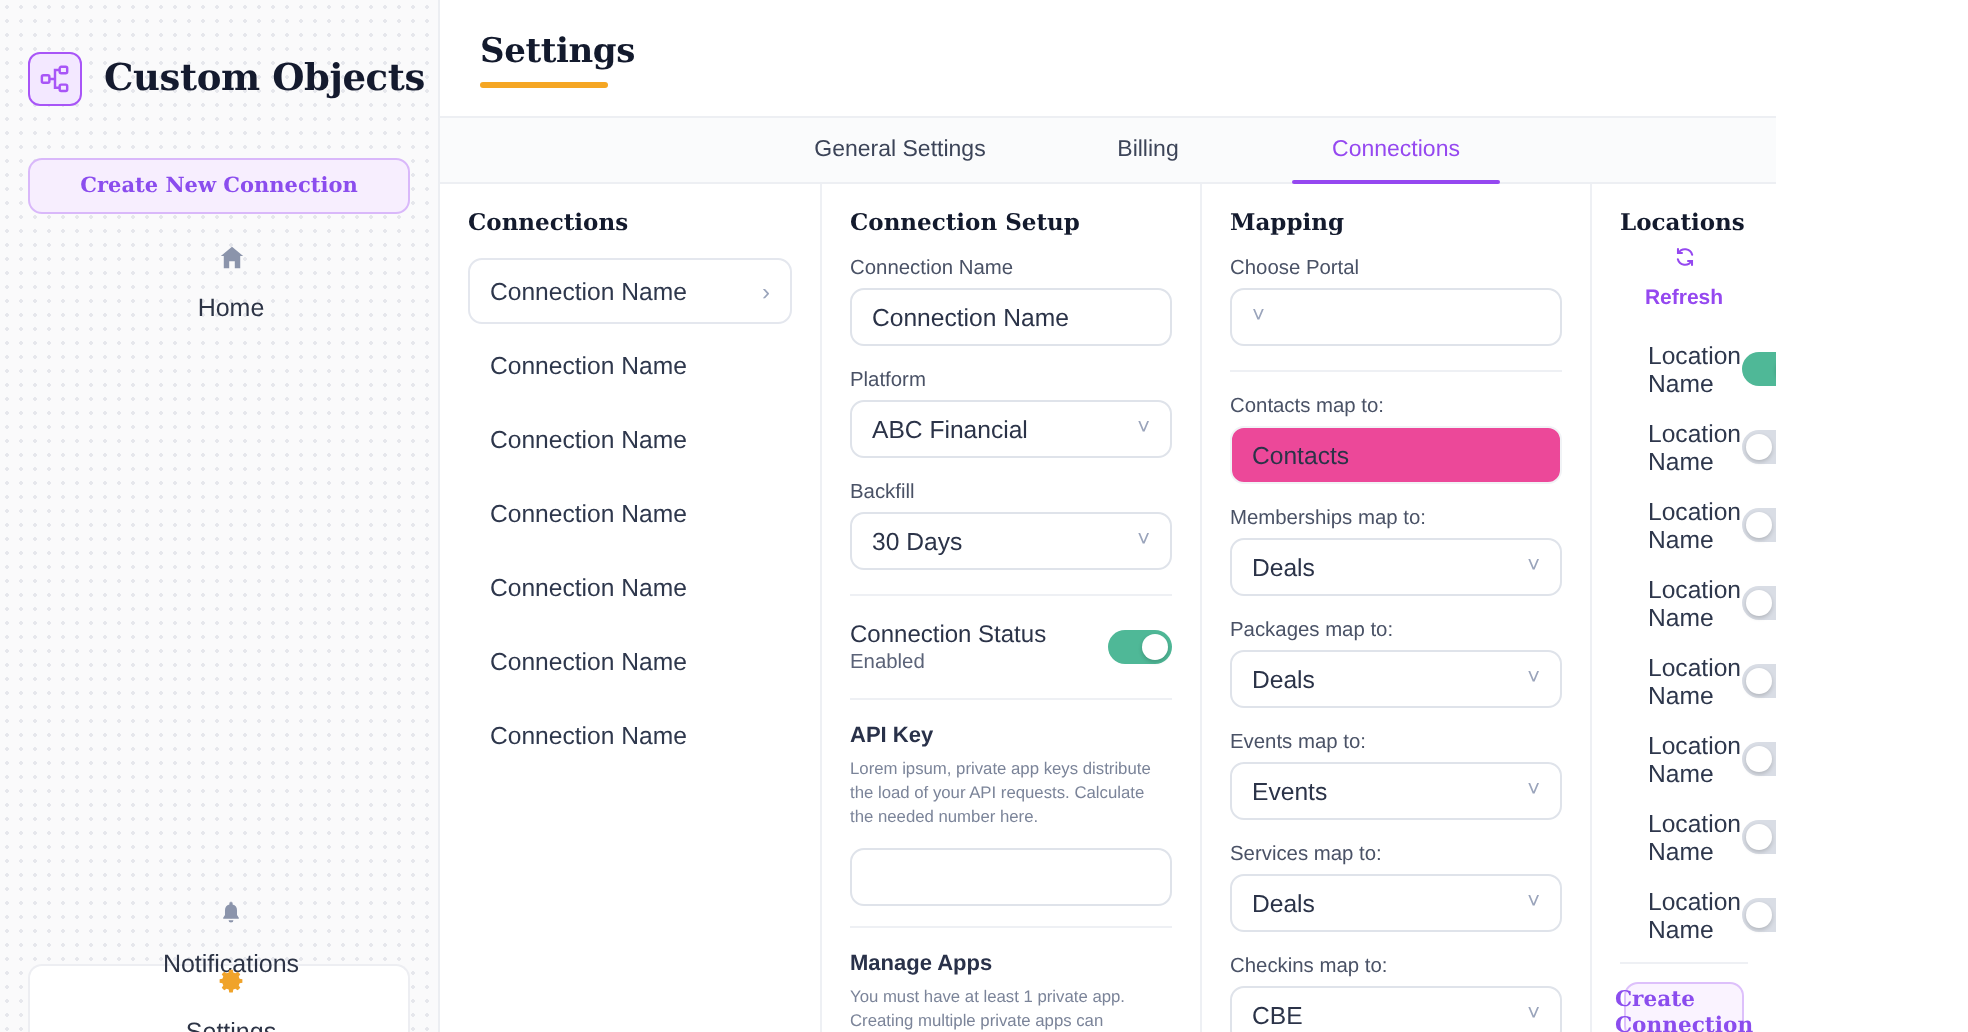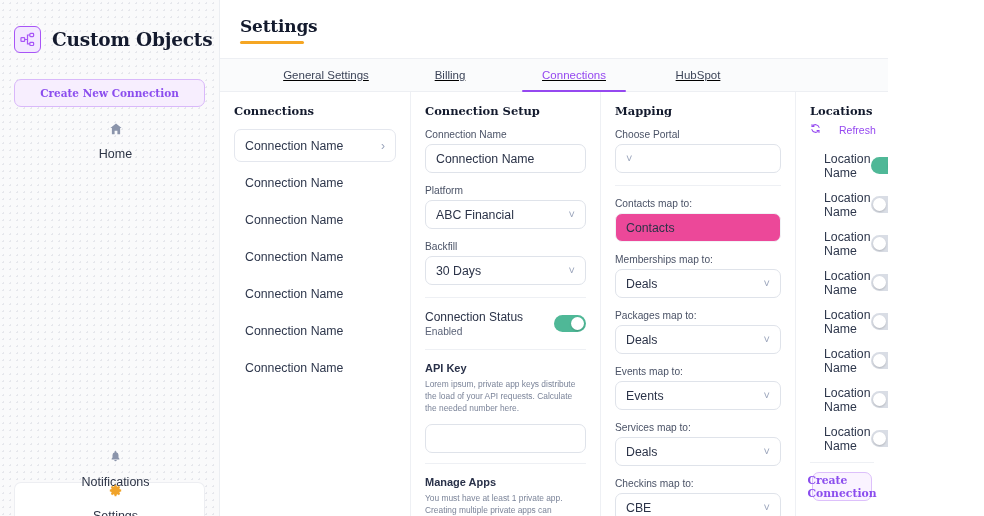--- a/index.html
+++ b/index.html
@@ -67,21 +67,20 @@
     letter-spacing: -0.2px;
   }
   .title-underline { height: 2.6px; background: #f5a623; border-radius: 2px; width: 64px; margin-top: 5px; }
 
   .tabbar {
     height: 34px; flex: 0 0 34px;
     background: #fafbfc;
     border-top: 1px solid #edeff3; border-bottom: 1px solid #edeff3;
     display: flex; justify-content: flex-end; align-items: stretch;
     padding-right: 128px;
-    text-decoration: underline;
   }
   .tab {
     display: flex; align-items: center; justify-content: center;
     font-size: 11.5px; color: #3c4458; cursor: pointer;
     width: 124px; position: relative;
   }
   .tab.active { color: #9548f0; }
   .tab.active:after {
     content: ""; position: absolute; left: 10px; right: 10px; bottom: -1px;
     height: 2.4px; background: #9548f0; border-radius: 2px;
@@ -137,23 +136,23 @@
   .toggle.on { background: #4fb897; }
   .toggle .knob {
     position: absolute; top: 2px; left: 2px;
     width: 13px; height: 13px; border-radius: 50%; background: #fff;
     box-shadow: 0 1px 2px rgba(0,0,0,.18);
   }
   .toggle.on .knob { left: 17px; }
 
   
   .refresh {
-    display: flex; align-items: center; gap: 18px;
-    color: #9548f0; font-size: 10.5px; font-weight: 400;
-    margin: -6px 0 10px 0; cursor: pointer;
+    display: flex; align-items: center; gap: 6px;
+    color: #9548f0; font-size: 10.5px; font-weight: 700;
+    margin: -6px 0 10px 0; cursor: pointer; flex-direction: column;
   }
   .loc-row {
     display: flex; align-items: center; justify-content: space-between;
     height: 39px; padding: 0 6px 0 14px;
   }
   .loc-name { font-size: 12.3px; color: #2e374c; }
   .loc-divider { height: 1px; background: #eef0f4; margin: 4px 0 9px 0; }
   .create-conn-btn {
     height: 29px; border-radius: 7px;
     border: 1px solid #ddc0fb; background: #faf3ff;
@@ -220,21 +219,20 @@
 
     <div class="page-head">
       <div class="page-title">Settings</div>
       <div class="title-underline"></div>
     </div>
 
     <div class="tabbar">
       <div class="tab">General Settings</div>
       <div class="tab">Billing</div>
       <div class="tab active">Connections</div>
-      <div class="tab">HubSpot</div>
     </div>
 
     <div class="cols">
 
       <section class="col col-conn">
         <div class="col-title">Connections</div>
         <div class="conn-item selected">
           <span>Connection Name</span>
           <span class="chev">›</span>
         </div>

